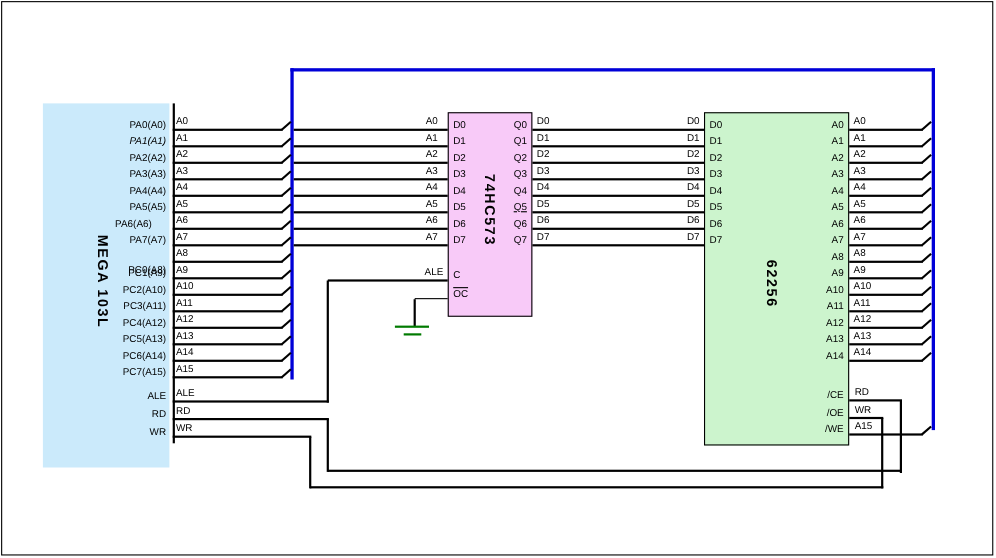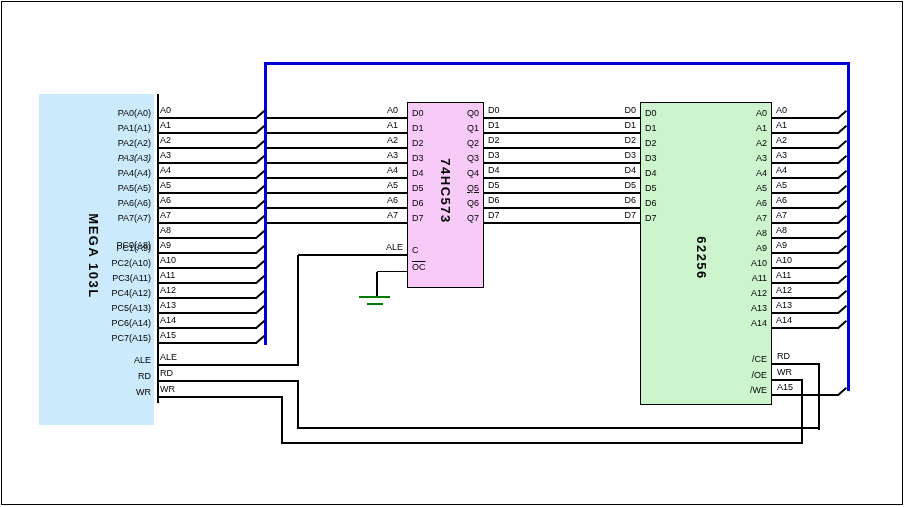--- a/index.html
+++ b/index.html
@@ -37,41 +37,41 @@
   <div class="cname" style="left:-7px;top:248px;">MEGA 103L</div>
   <div class="cname" style="left:345px;top:183px;">74HC573</div>
   <div class="cname" style="left:601px;top:250px;">62256</div>
 <div class="bus" style="left: 263.5px; top: 62px; width: 3px; height: 283px; background: rgb(0, 0, 216);"></div>
     <div class="bus" style="left: 263.5px; top: 61.5px; width: 586px; height: 3px; background: rgb(0, 0, 216);"></div>
     <div class="bus" style="left: 846.5px; top: 62px; width: 3px; height: 329px; background: rgb(0, 0, 216);"></div>
     <div class="pin ta-r" style="left: 61px; top: 108px; width: 90px;">PA0(A0)</div>
     <div class="w" style="left: 157px; top: 117.25px; width: 100px; height: 1.5px;"></div>
     <div class="w" style="left: 256px; top: 117.25px; width: 10.7px; height: 1.5px; transform: rotate(-41.2deg); transform-origin: 0px 50%;"></div>
     <div class="lbl" style="left: 160px; top: 105px; width: 28px;">A0</div>
-    <div class="pin ta-r" style="left: 61px; top: 123px; width: 90px;">PA1(A1)</div>
+    <div class="pin ta-r" style="left: 61px; top: 123px; width: 90px; font-style: italic;">PA1(A1)</div>
     <div class="w" style="left: 157px; top: 132.25px; width: 100px; height: 1.5px;"></div>
     <div class="w" style="left: 256px; top: 132.25px; width: 10.7px; height: 1.5px; transform: rotate(-41.2deg); transform-origin: 0px 50%;"></div>
     <div class="lbl" style="left: 160px; top: 120px; width: 28px;">A1</div>
     <div class="pin ta-r" style="left: 61px; top: 138px; width: 90px;">PA2(A2)</div>
     <div class="w" style="left: 157px; top: 147.25px; width: 100px; height: 1.5px;"></div>
     <div class="w" style="left: 256px; top: 147.25px; width: 10.7px; height: 1.5px; transform: rotate(-41.2deg); transform-origin: 0px 50%;"></div>
     <div class="lbl" style="left: 160px; top: 135px; width: 28px;">A2</div>
-    <div class="pin ta-r" style="left: 61px; top: 153px; width: 90px; font-style: italic;">PA3(A3)</div>
+    <div class="pin ta-r" style="left: 61px; top: 153px; width: 90px;">PA3(A3)</div>
     <div class="w" style="left: 157px; top: 162.25px; width: 100px; height: 1.5px;"></div>
     <div class="w" style="left: 256px; top: 162.25px; width: 10.7px; height: 1.5px; transform: rotate(-41.2deg); transform-origin: 0px 50%;"></div>
     <div class="lbl" style="left: 160px; top: 150px; width: 28px;">A3</div>
     <div class="pin ta-r" style="left: 61px; top: 168px; width: 90px;">PA4(A4)</div>
     <div class="w" style="left: 157px; top: 177.25px; width: 100px; height: 1.5px;"></div>
     <div class="w" style="left: 256px; top: 177.25px; width: 10.7px; height: 1.5px; transform: rotate(-41.2deg); transform-origin: 0px 50%;"></div>
     <div class="lbl" style="left: 160px; top: 165px; width: 28px;">A4</div>
     <div class="pin ta-r" style="left: 61px; top: 183px; width: 90px;">PA5(A5)</div>
     <div class="w" style="left: 157px; top: 192.25px; width: 100px; height: 1.5px;"></div>
     <div class="w" style="left: 256px; top: 192.25px; width: 10.7px; height: 1.5px; transform: rotate(-41.2deg); transform-origin: 0px 50%;"></div>
     <div class="lbl" style="left: 160px; top: 180px; width: 28px;">A5</div>
-    <div class="pin ta-r" style="left: 61px; top: 198px; width: 90px; text-align: right;">PA6(A6)</div>
+    <div class="pin ta-r" style="left: 48px; top: 198px; width: 90px; text-align: right;">PA6(A6)</div>
     <div class="w" style="left: 157px; top: 207.25px; width: 100px; height: 1.5px;"></div>
     <div class="w" style="left: 256px; top: 207.25px; width: 10.7px; height: 1.5px; transform: rotate(-41.2deg); transform-origin: 0px 50%;"></div>
     <div class="lbl" style="left: 160px; top: 195px; width: 28px;">A6</div>
     <div class="pin ta-r" style="left: 61px; top: 213px; width: 90px;">PA7(A7)</div>
     <div class="w" style="left: 157px; top: 222.25px; width: 100px; height: 1.5px;"></div>
     <div class="w" style="left: 256px; top: 222.25px; width: 10.7px; height: 1.5px; transform: rotate(-41.2deg); transform-origin: 0px 50%;"></div>
     <div class="lbl" style="left: 160px; top: 210px; width: 28px;">A7</div>
     <div class="pin ta-r" style="left: 61px; top: 240px; width: 90px;">PC0(A8)</div>
     <div class="w" style="left: 157px; top: 237.25px; width: 100px; height: 1.5px;"></div>
     <div class="w" style="left: 256px; top: 237.25px; width: 10.7px; height: 1.5px; transform: rotate(-41.2deg); transform-origin: 0px 50%;"></div>

